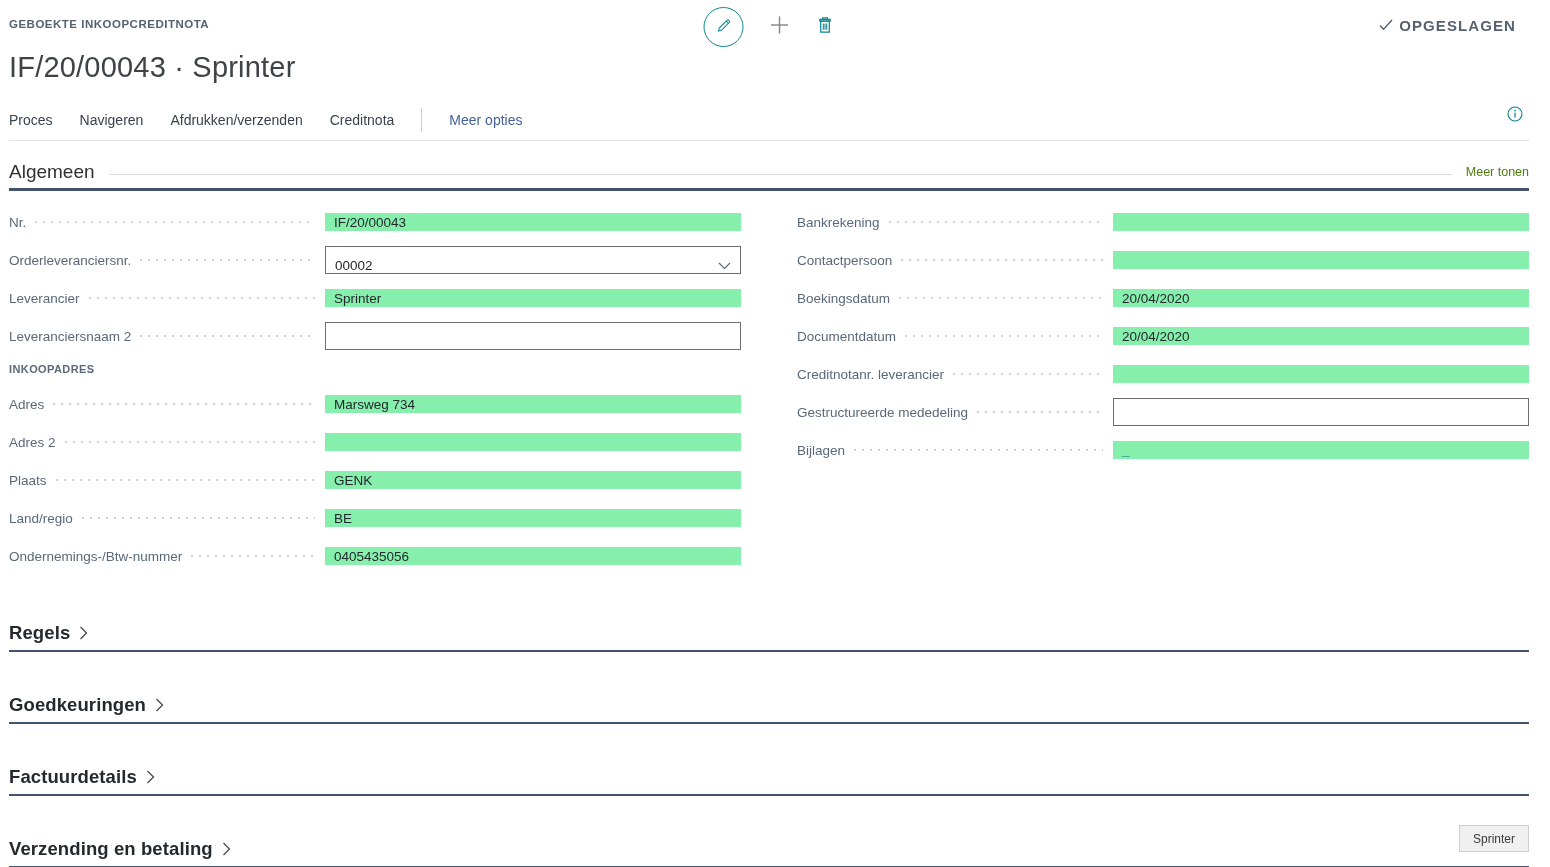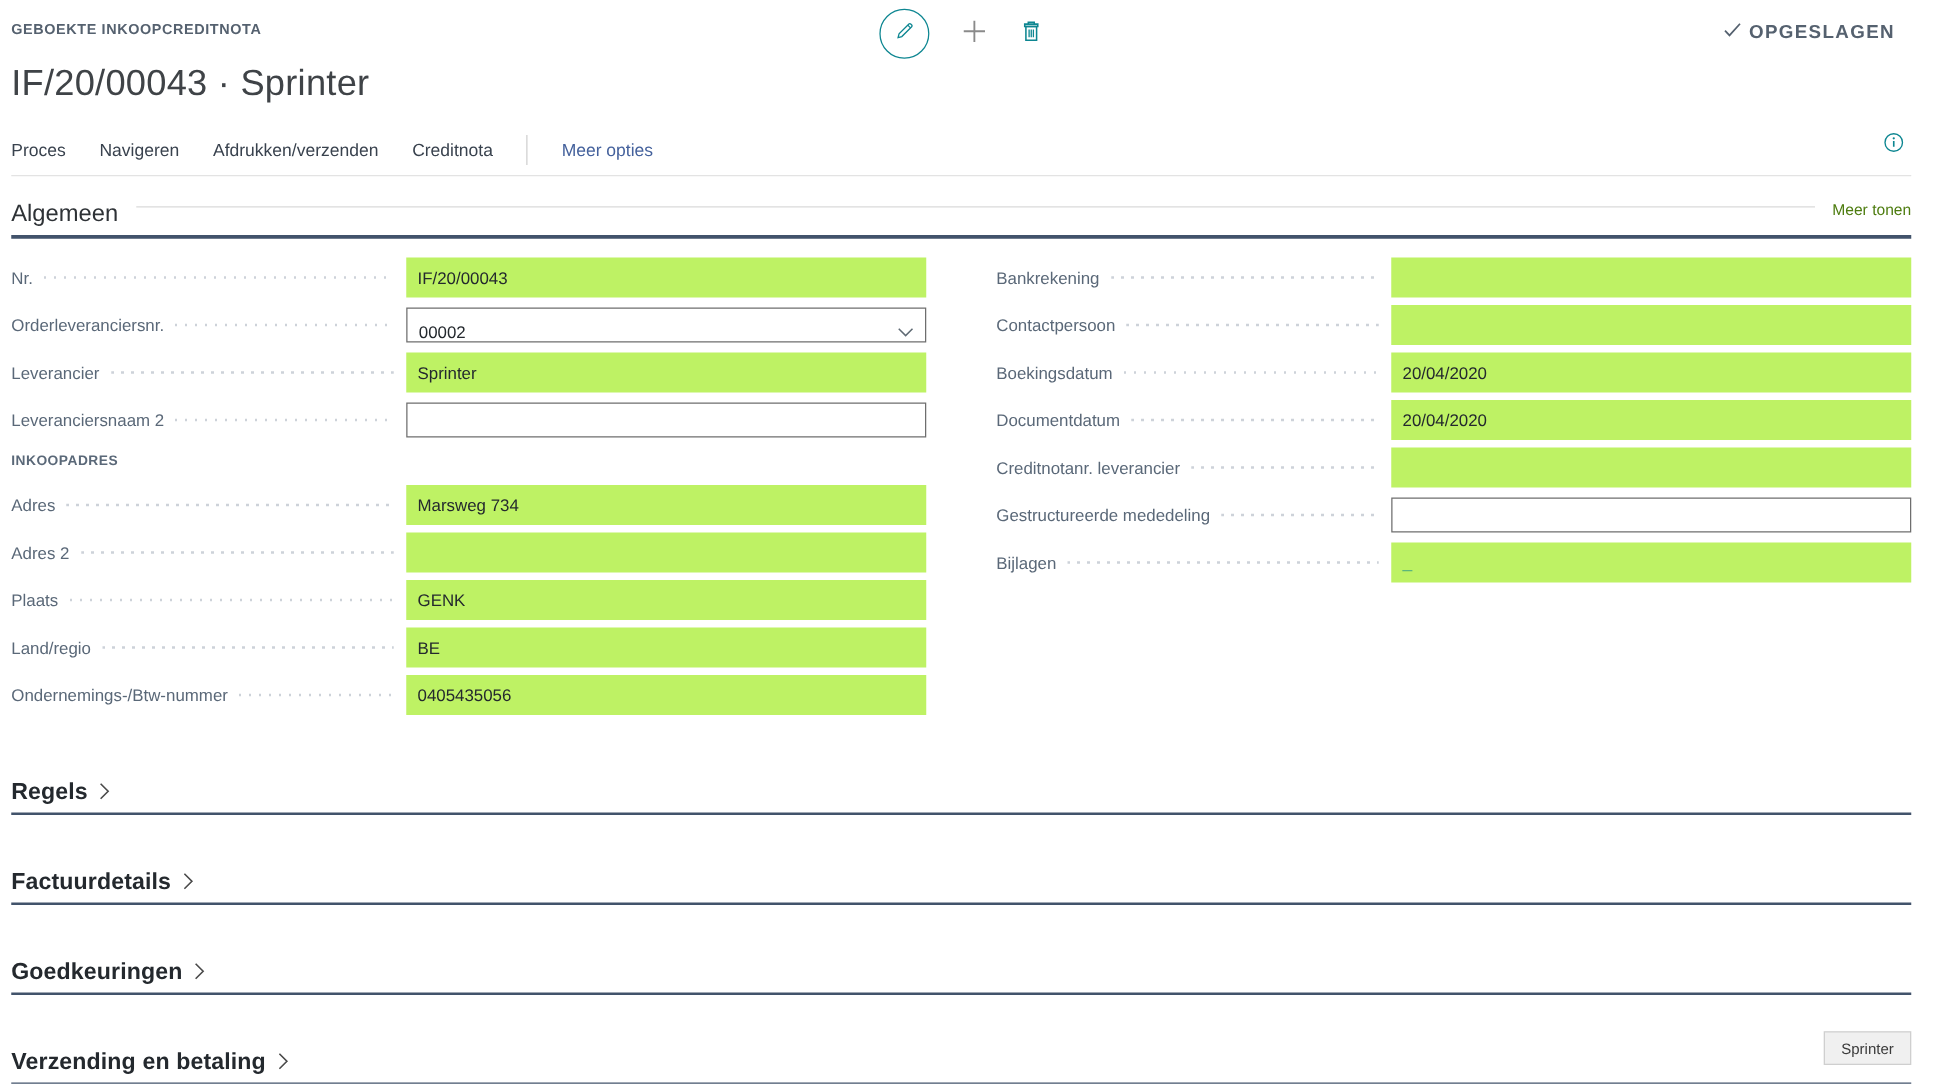--- a/index.html
+++ b/index.html
@@ -22,34 +22,34 @@
 
   
   .menubar{position:relative;display:flex;align-items:center;height:40px;
     border-bottom:1px solid #e3e3e3;font-size:14px;color:#39424e;}
   .menu-item{margin-right:27px;cursor:pointer;white-space:nowrap;}
   .menu-divider{width:1px;height:24px;background:#cfcfcf;margin:0 27px 0 0;}
   .menu-more{color:#44619c;cursor:pointer;}
   .info-wrap{position:absolute;right:6px;top:6px;cursor:pointer;}
 
   
-  .section-head{display:flex;margin-top:20px;padding-bottom:5px;
+  .section-head{display:flex;align-items:center;margin-top:20px;padding-bottom:5px;
     border-bottom:3px solid #42536b;}
   .section-title{font-size:19px;color:#2e3236;}
   .section-rule{flex:1;height:1px;background:#dadada;margin:4px 14px 0 14px;}
   .more-link{font-size:12.5px;color:#4d7c0f;cursor:pointer;white-space:nowrap;}
 
   
   .form-grid{display:grid;grid-template-columns:1fr 1fr;column-gap:56px;margin-top:18px;}
   .frow{display:flex;align-items:center;height:26px;margin-bottom:12px;}
   .flabel-wrap{width:316px;flex-shrink:0;display:flex;align-items:center;}
   .flabel{font-size:13.5px;color:#5a6878;white-space:nowrap;}
   .leader{flex:1;height:2px;margin:0 10px 0 9px;
     background:repeating-linear-gradient(90deg,#cdd2d9 0 2px,transparent 2px 8px);}
-  .fvalue{flex:1;height:32px;background:#bef264;display:flex;align-items:center;
+  .fvalue{flex:1;height:18px;background:#86efac;display:flex;align-items:center;
     padding:0 9px;font-size:13.5px;color:#24292e;}
   .finput{flex:1;height:26px;background:#fff;border:1px solid #6e6e6e;border-radius:0;
     padding:0 9px;font-size:13.5px;color:#24292e;font-family:"Liberation Sans",sans-serif;outline:none;}
   .fcombo{flex:1;height:26px;background:#fff;border:1px solid #6e6e6e;display:flex;
     align-items:flex-end;padding:0 9px;font-size:13.5px;color:#24292e;cursor:pointer;}
   .fcombo .combo-text{flex:1;}
   .group-row{height:16px;margin:6px 0 14px 0;display:flex;align-items:center;}
   .group-label{font-size:11px;font-weight:700;letter-spacing:.4px;color:#5a6878;}
   .attach-link{color:#0d8691;font-weight:700;font-size:14px;cursor:pointer;line-height:10px;}
 
@@ -273,30 +273,30 @@
   <div class="fold">
     <span class="fold-title">Regels</span>
     <span class="fold-chevron">
       <svg width="9" height="14" viewBox="0 0 9 14">
           <path d="M1.5 1l6 6-6 6" fill="none" stroke="#4a4a4a" stroke-width="1.3"></path>
         </svg>
     </span>
   </div>
 
   <div class="fold">
-    <span class="fold-title">Factuurdetails</span>
+    <span class="fold-title">Goedkeuringen</span>
     <span class="fold-chevron">
       <svg width="9" height="14" viewBox="0 0 9 14">
           <path d="M1.5 1l6 6-6 6" fill="none" stroke="#4a4a4a" stroke-width="1.3"></path>
         </svg>
     </span>
   </div>
 
   <div class="fold">
-    <span class="fold-title">Goedkeuringen</span>
+    <span class="fold-title">Factuurdetails</span>
     <span class="fold-chevron">
       <svg width="9" height="14" viewBox="0 0 9 14">
           <path d="M1.5 1l6 6-6 6" fill="none" stroke="#4a4a4a" stroke-width="1.3"></path>
         </svg>
     </span>
   </div>
 
   <div class="fold">
     <span class="fold-title">Verzending en betaling</span>
     <span class="fold-chevron">

